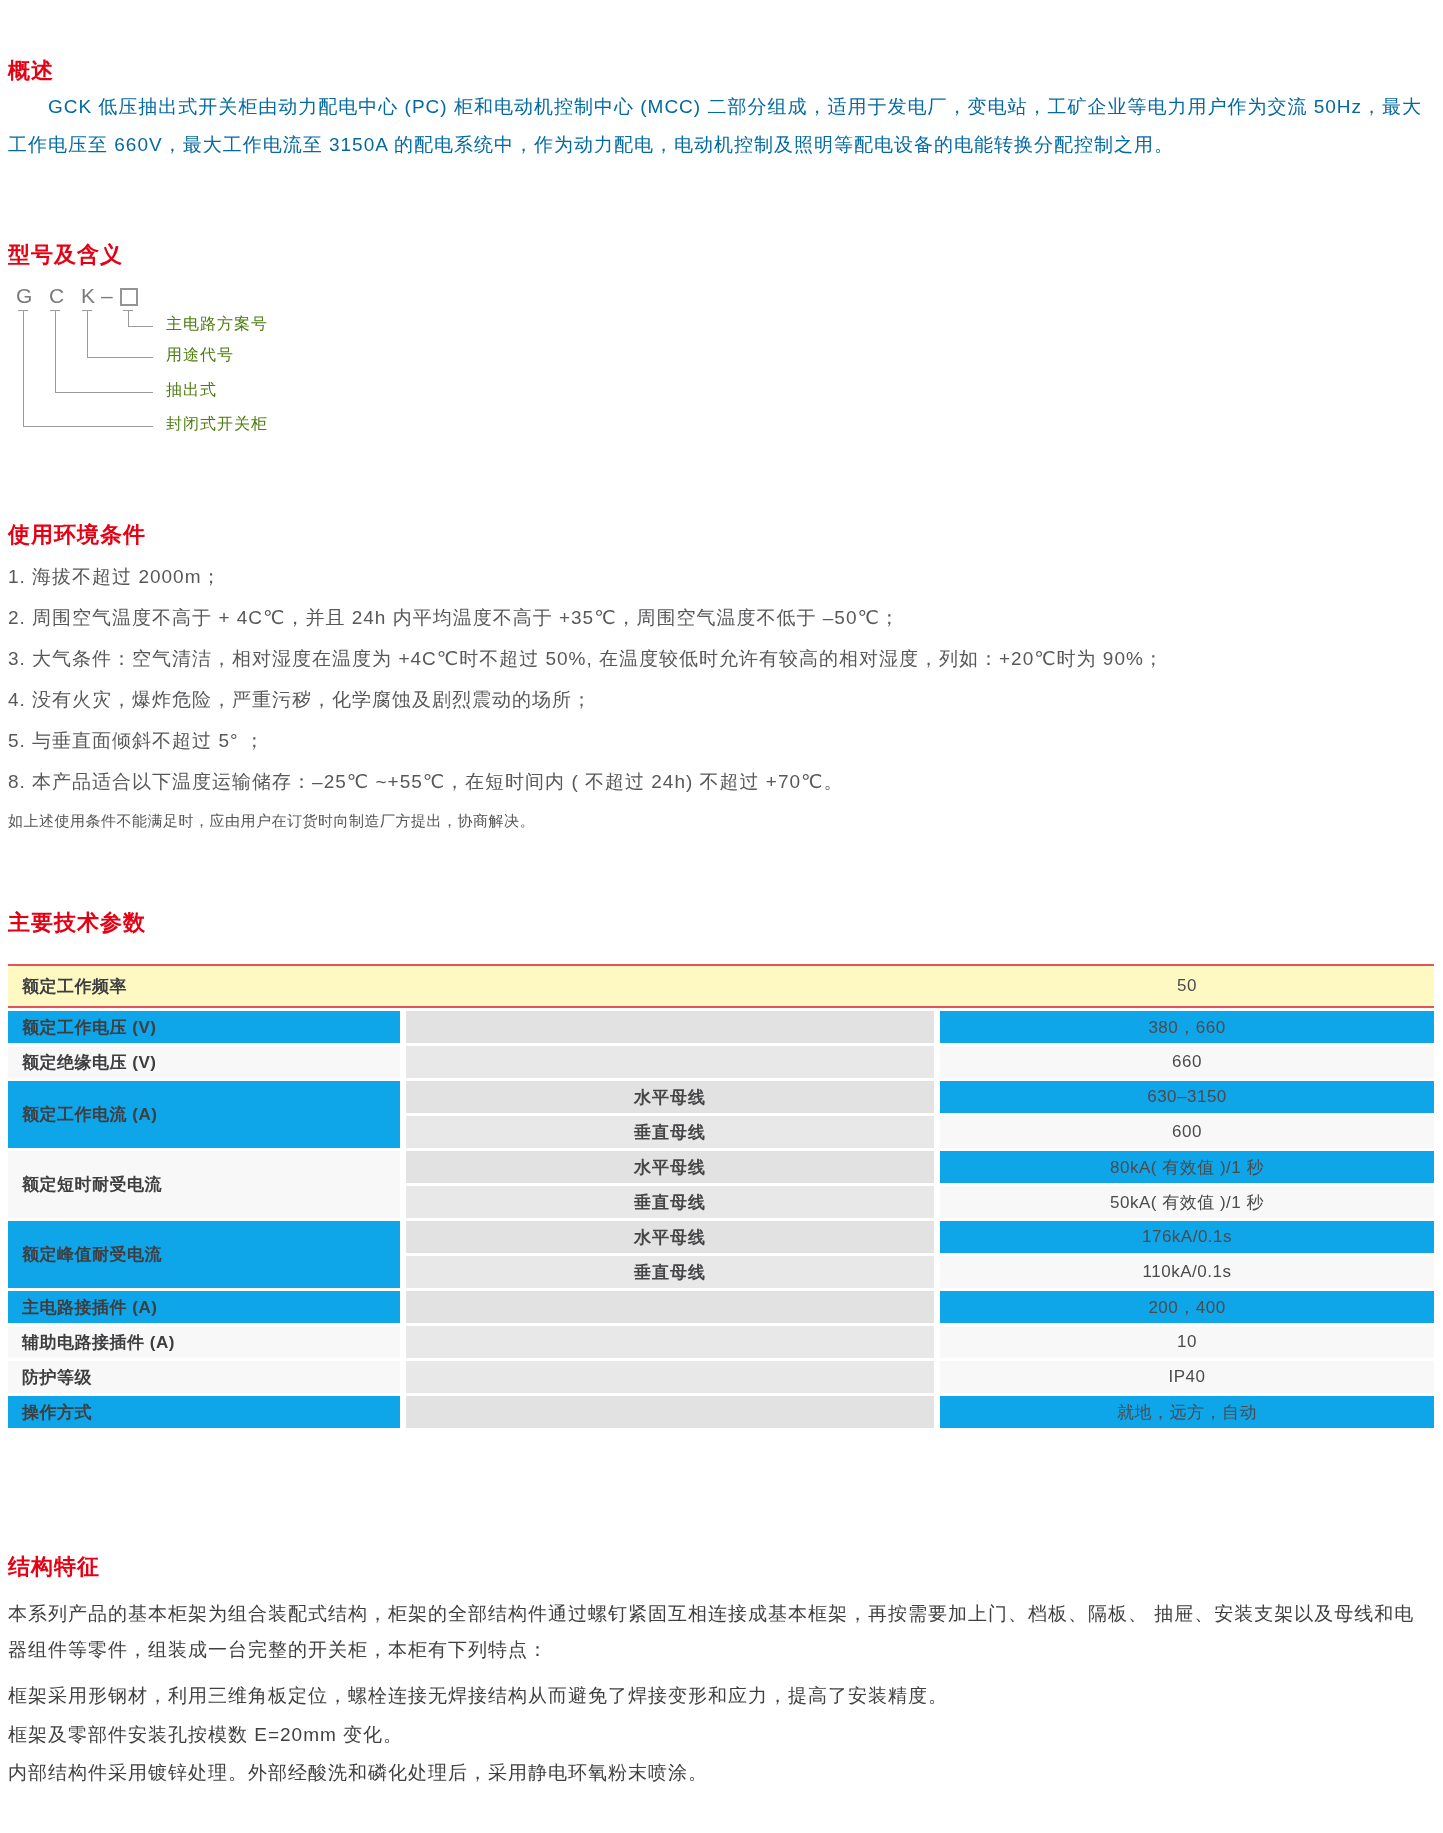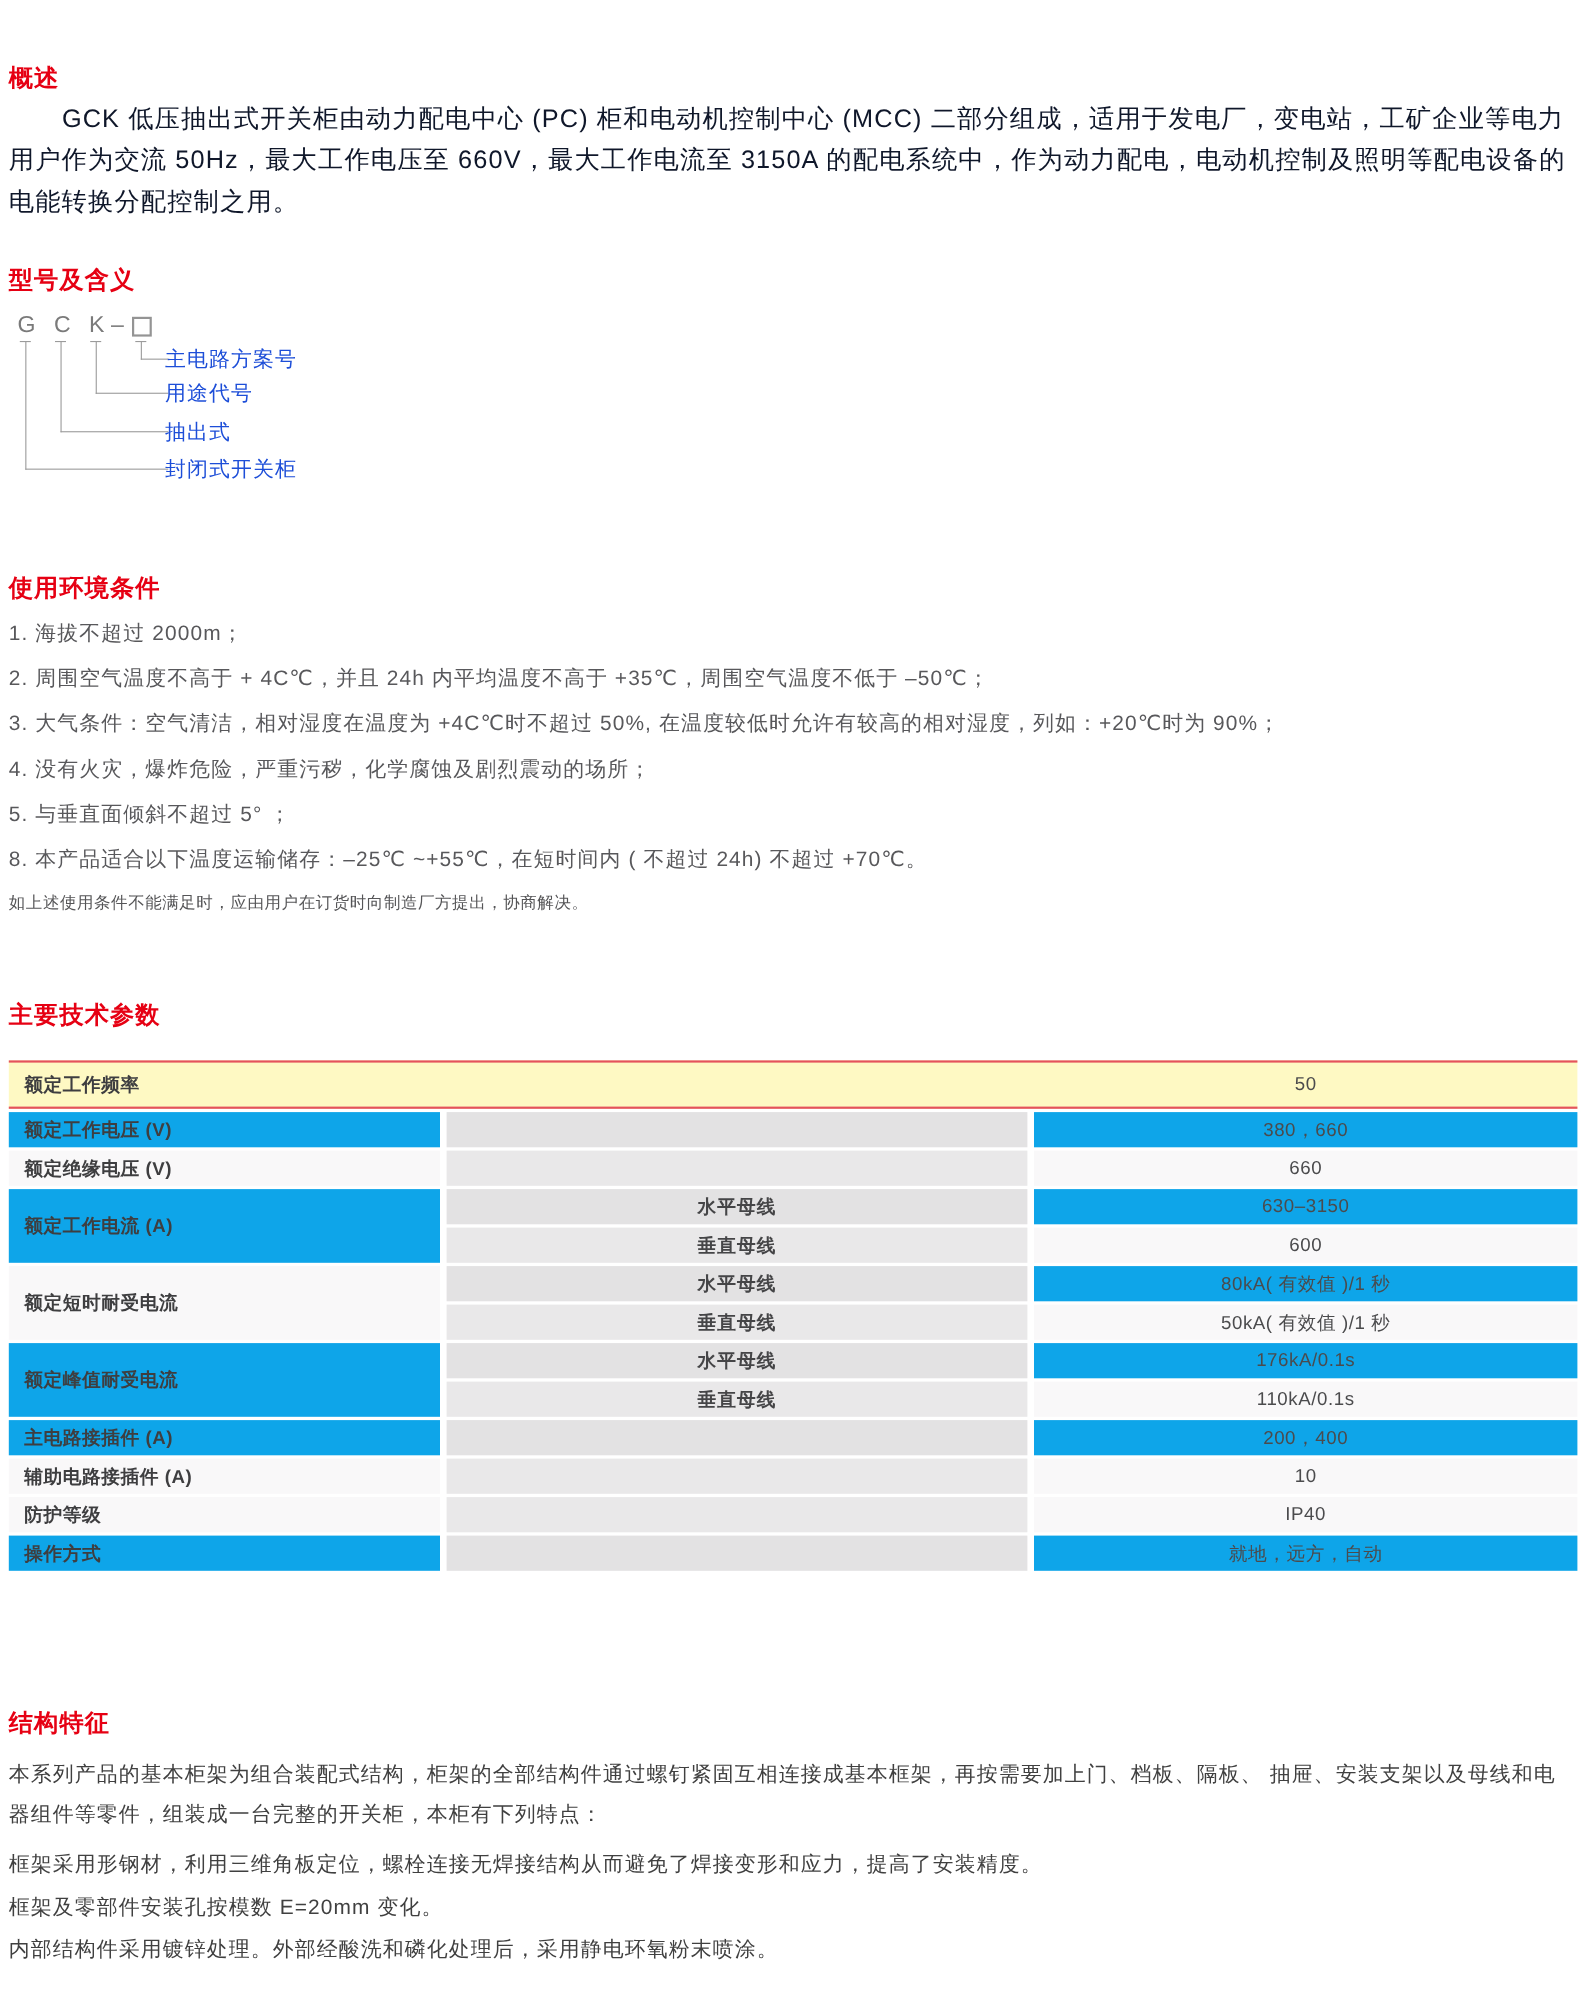--- a/index.html
+++ b/index.html
@@ -2,29 +2,29 @@
 <html><head>
 <meta charset="utf-8">
 <style>
   html,body{margin:0;padding:0;background:#ffffff;}
   #page{
     position:relative;width:1443px;height:1833px;background:#ffffff;overflow:hidden;
     font-family:"Liberation Sans","DejaVu Sans",sans-serif;color:#58585b;
   }
   .abs{position:absolute;}
   .h-red{font-size:22px;font-weight:bold;color:#e60013;letter-spacing:1px;}
-  .body-text{font-size:23px;line-height:38px;color:#0f172a;letter-spacing:1px;}
+  .body-text{font-size:19px;line-height:38px;color:#0369a1;letter-spacing:1px;}
   .indent{text-indent:2.1em;}
   
   #model-diagram{left:8px;top:284px;width:560px;height:170px;}
   .code-letter{position:absolute;top:0;font-size:21px;color:#7a7a7a;letter-spacing:0;}
   .code-square{position:absolute;top:4px;width:14px;height:14px;border:2px solid #949494;background:#fff;}
   .elbow{position:absolute;border-left:1px solid #9b9b9b;border-bottom:1px solid #9b9b9b;}
   .cap{position:absolute;width:10px;border-top:1px solid #9b9b9b;}
-  .diagram-label{position:absolute;left:142px;font-size:19px;color:#1d4ed8;letter-spacing:1px;white-space:nowrap;}
+  .diagram-label{position:absolute;left:158px;font-size:16px;color:#4d7c0f;letter-spacing:1px;white-space:nowrap;}
   
   #env-list{left:8px;top:566px;width:1426px;}
   .env-item{font-size:19px;line-height:22px;margin-bottom:19px;letter-spacing:1px;color:#58585b;white-space:nowrap;}
   .env-note{font-size:15px;line-height:18px;margin-top:14px;color:#555557;letter-spacing:0.5px;}
   
   #param-table{left:8px;top:964px;width:1426px;}
   .t-hdr{
     display:grid;grid-template-columns:392px 528px 1fr;column-gap:6px;
     border-top:2px solid #e4535c;border-bottom:2px solid #e4535c;
     height:40px;background:#fef9c3;

